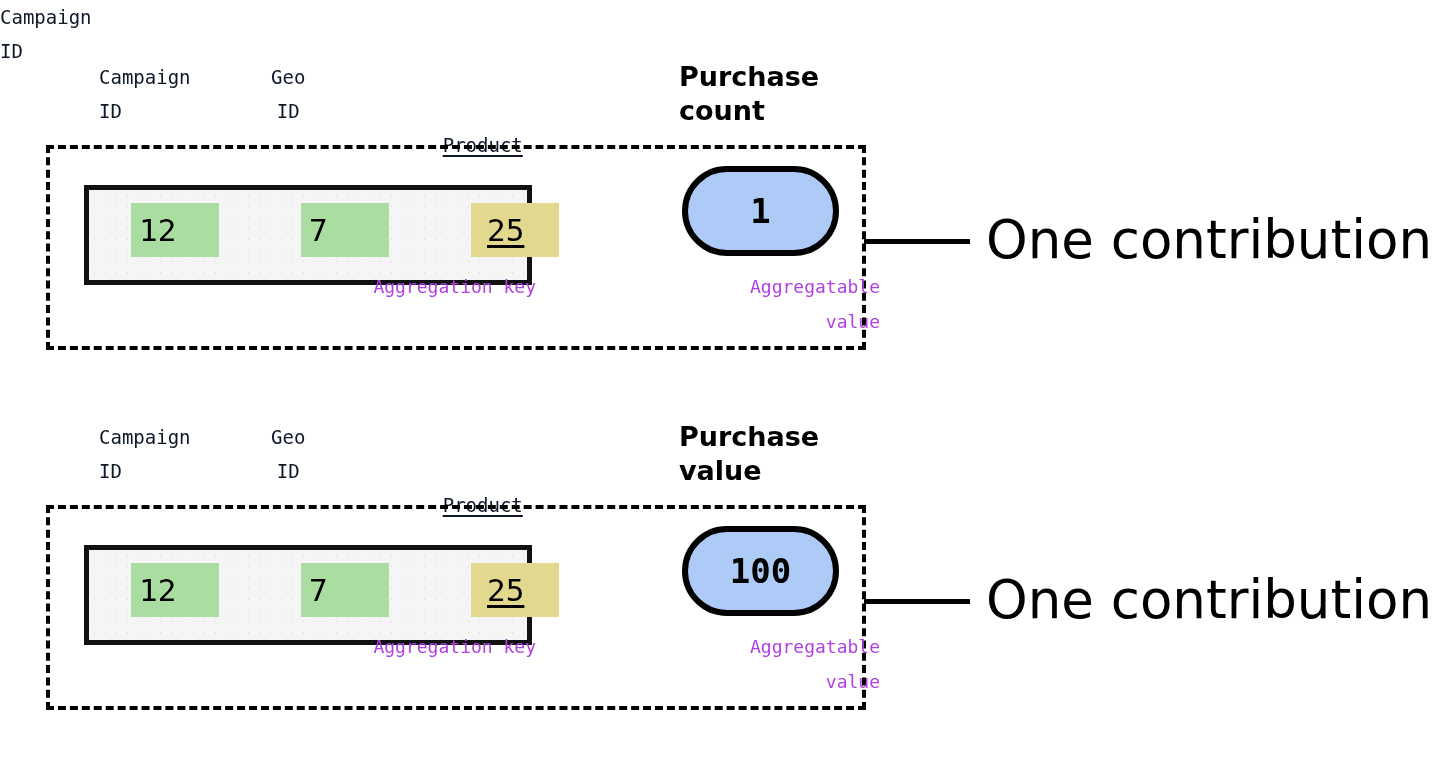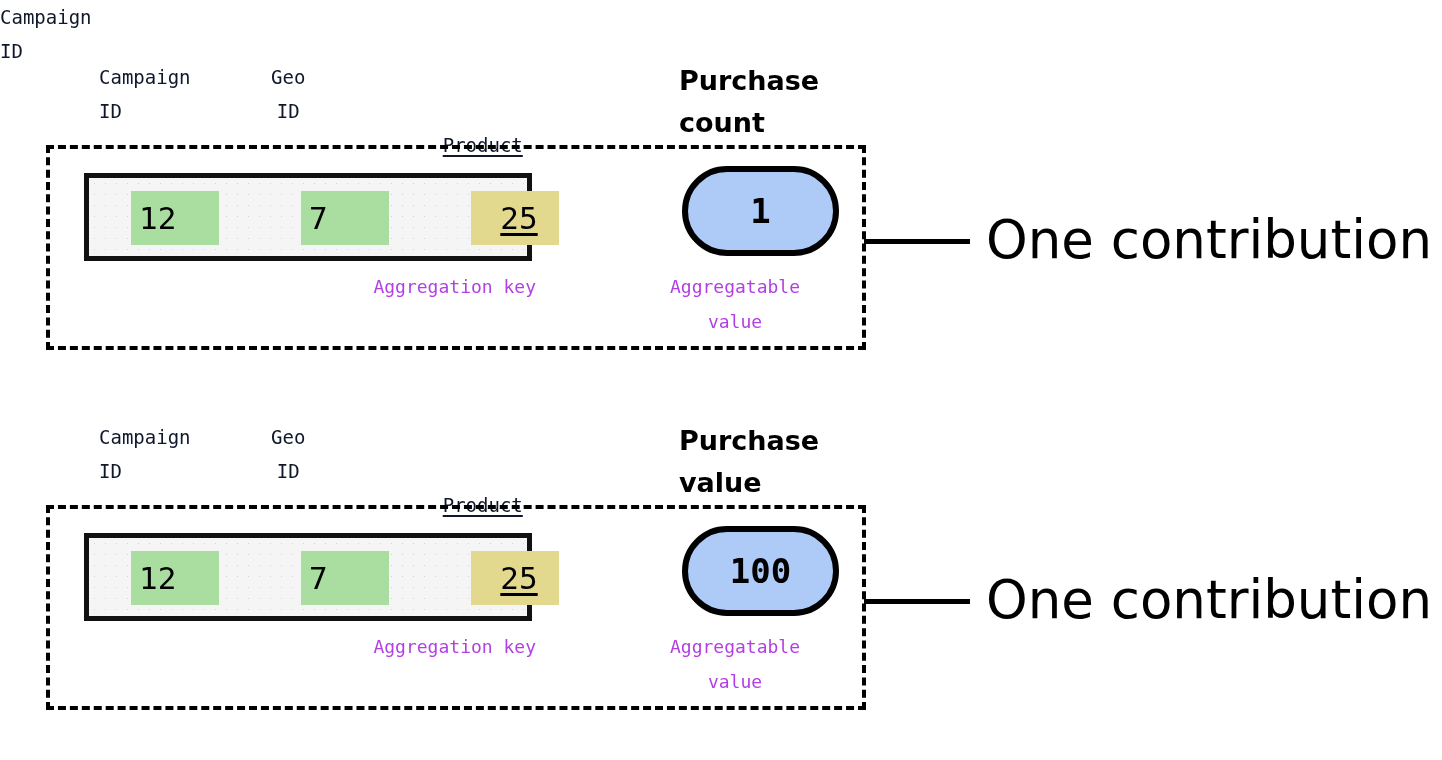--- a/index.html
+++ b/index.html
@@ -42,44 +42,44 @@
   .hdr-geo      { left: 271px; top: 60px; text-align: center; }
   .hdr-product  { left: 437px; top: 60px; text-align: right; }
   .hdr-product .u { text-decoration: underline; text-decoration-thickness: 2px; text-underline-offset: 3px; display: block; text-align: center; }
   .hdr-product .u.l2 { text-align: right; }
 
   .hdr-bold {
     position: absolute;
     font-family: "DejaVu Sans", sans-serif;
     font-weight: bold;
     font-size: 27px;
-    line-height: 42px;
+    line-height: 34px;
     color: #000000;
     white-space: pre;
     left: 679px;
     top: 60px;
   }
 
   
   .contrib-box {
     position: absolute;
     left: 46px;
     width: 820px;
     height: 205px;
     border: 4px dashed #000000;
     box-sizing: border-box;
   }
 
   
   .key-box {
     position: absolute;
     left: 34px;
-    top: 24px;
+    top: 36px;
     width: 448px;
-    height: 88px;
+    height: 100px;
     border: 5px solid #111111;
     box-sizing: border-box;
     background-color: #f5f5f5;
     background-image:
       radial-gradient(circle, rgba(170,160,160,.40) 0.6px, rgba(0,0,0,0) 0.7px);
     background-size: 11px 11px;
   }
   .cell {
     position: absolute;
     top: 13px;
@@ -90,21 +90,21 @@
     color: #000000;
     text-align: left;
     padding-left: 8px;
     box-sizing: border-box;
     white-space: pre;
   }
   .cell-green { background-color: #aadda0; }
   .cell-yellow { background-color: #e2d98e; }
   .cell-1 { left: 42px;  width: 88px; }
   .cell-2 { left: 212px; width: 88px; }
-  .cell-3 { left: 382px; width: 88px; text-align: center; padding-left: 8px; }
+  .cell-3 { left: 382px; width: 88px; text-align: left; padding-left: 16px; }
   .cell-3 span { text-decoration: underline; text-decoration-thickness: 3px; text-underline-offset: 4px; }
 
   
   .pill {
     position: absolute;
     left: 632px;
     top: 17px;
     width: 157px;
     height: 90px;
     border: 6px solid #000000;
@@ -126,21 +126,21 @@
   
   .purple {
     position: absolute;
     font-family: "DejaVu Sans Mono", monospace;
     font-size: 18px;
     line-height: 35px;
     color: #b23fe3;
     white-space: pre;
   }
   .purple-key { left: 196px; top: 120px; width: 290px; text-align: right; }
-  .purple-val { left: 540px; top: 120px; width: 290px; text-align: center; }
+  .purple-val { left: 540px; top: 120px; width: 290px; text-align: right; }
 
   
   .leader {
     position: absolute;
     height: 5px;
     background: #000000;
     left: 864px;
     width: 106px;
   }
   .caption {

